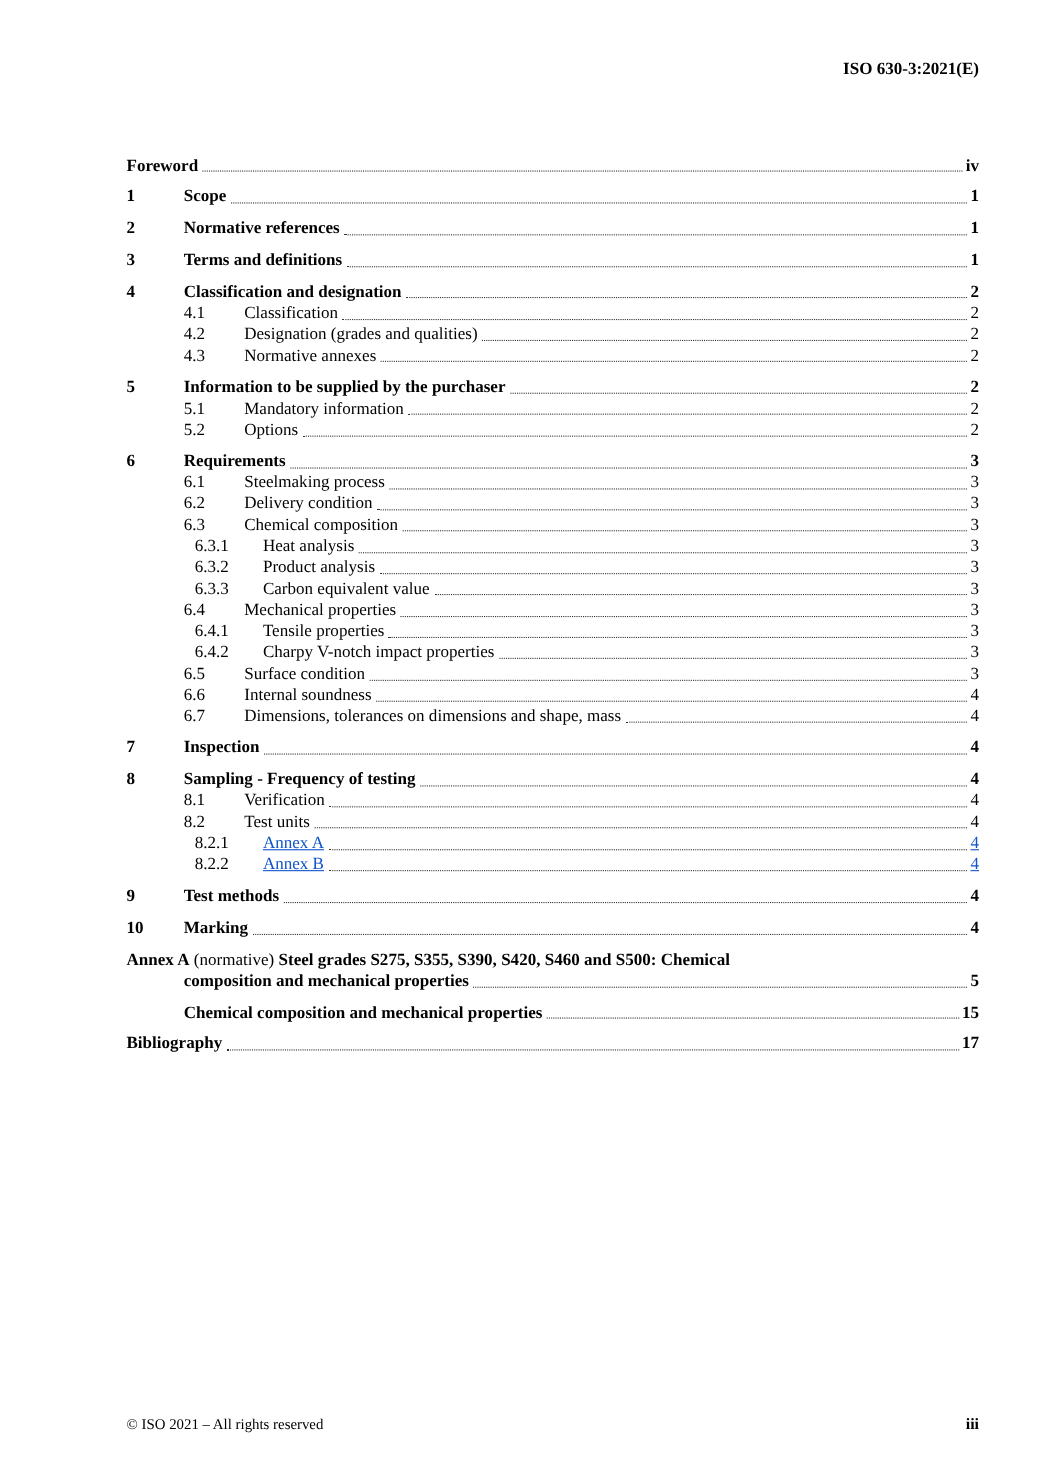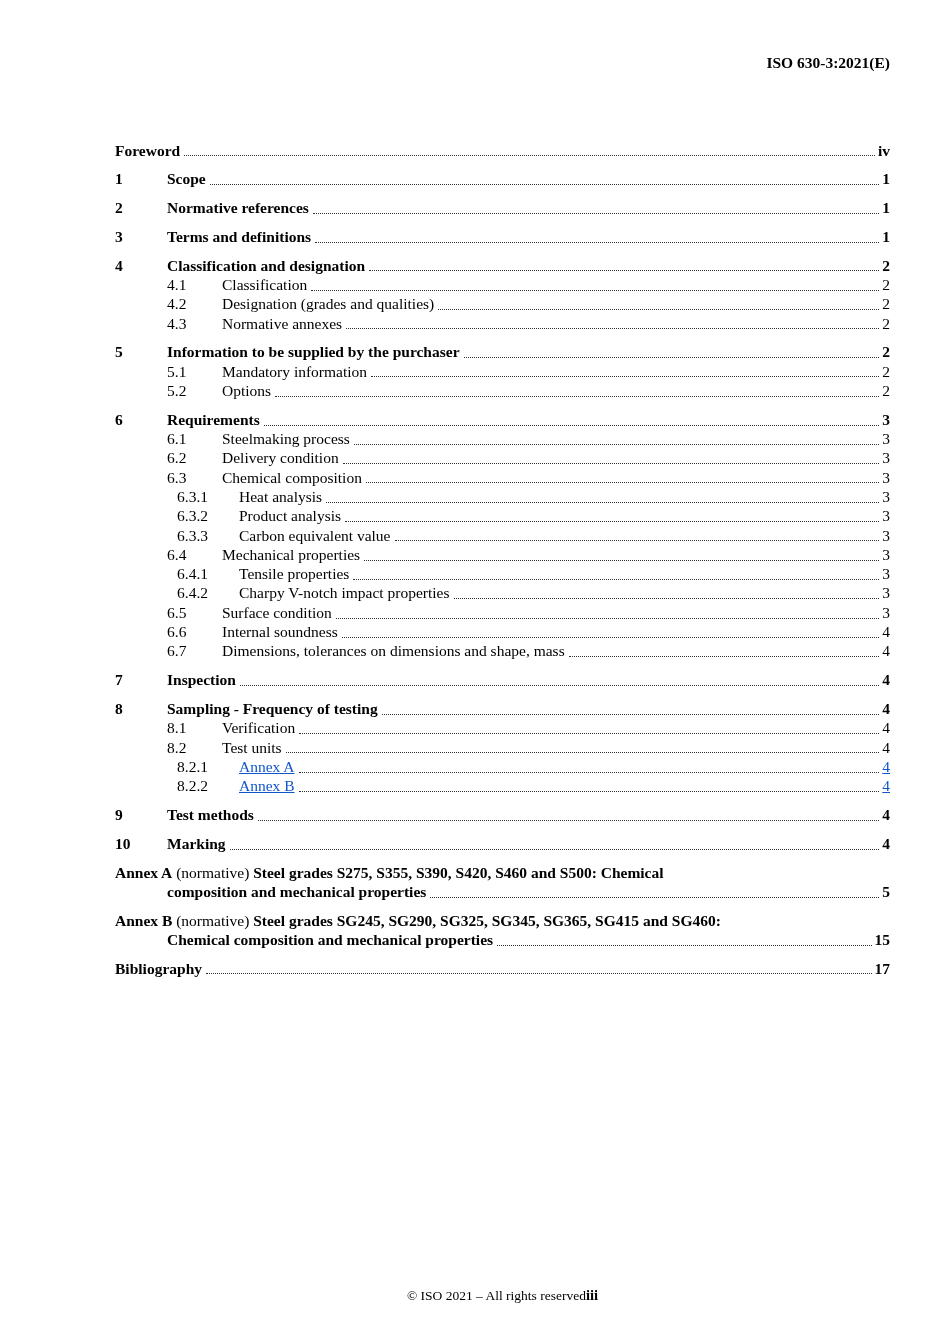--- a/index.html
+++ b/index.html
@@ -41,21 +41,21 @@
     margin: 0 3px 3.5px 4px;
     border-bottom: 1px dotted #333;
   }
   .pg { flex: none; }
   .link { color: #1155CC; text-decoration: underline; cursor: pointer; }
   .annex-block { margin-top: 9.5px; }
   .annex-line1 { line-height: 19.3px; }
   .annex-line2 { display: flex; align-items: baseline; margin-left: 52px; line-height: 19.3px; }
   .footer {
     position: absolute; left: 115px; right: 60px; bottom: 40px;
-    display: flex; justify-content: center; align-items: baseline;
+    display: flex; justify-content: space-between; align-items: baseline;
     font-size: 13.5px;
   }
   .folio { font-size: 14.5px; font-weight: bold; }
 </style>
 </head>
 <body>
 
 <div class="page">
   <div class="doc-ref">ISO 630-3:2021(E)</div>
 
@@ -255,21 +255,20 @@
         </div>
         <div class="annex-block">
           <div class="annex-line1"><span class="b">Annex A</span><span> (normative) </span><span class="b">Steel grades S275, S355, S390, S420, S460 and S500: Chemical</span></div>
           <div class="annex-line2">
             <span class="t b">composition and mechanical properties</span>
             <span class="dots"></span>
             <span class="pg b">5</span>
           </div>
         </div>
         <div class="annex-block">
-          <div class="annex-line1"><span class="b">Annex B</span><span> (normative) </span><span class="b">Steel grades SG245, SG290, SG325, SG345, SG365, SG415 and SG460:</span></div>
           <div class="annex-line2">
             <span class="t b">Chemical composition and mechanical properties</span>
             <span class="dots"></span>
             <span class="pg b">15</span>
           </div>
         </div>
         <div class="toc-entry lv0">
           <span class="t b">Bibliography</span>
           <span class="dots"></span>
           <span class="pg b">17</span>

